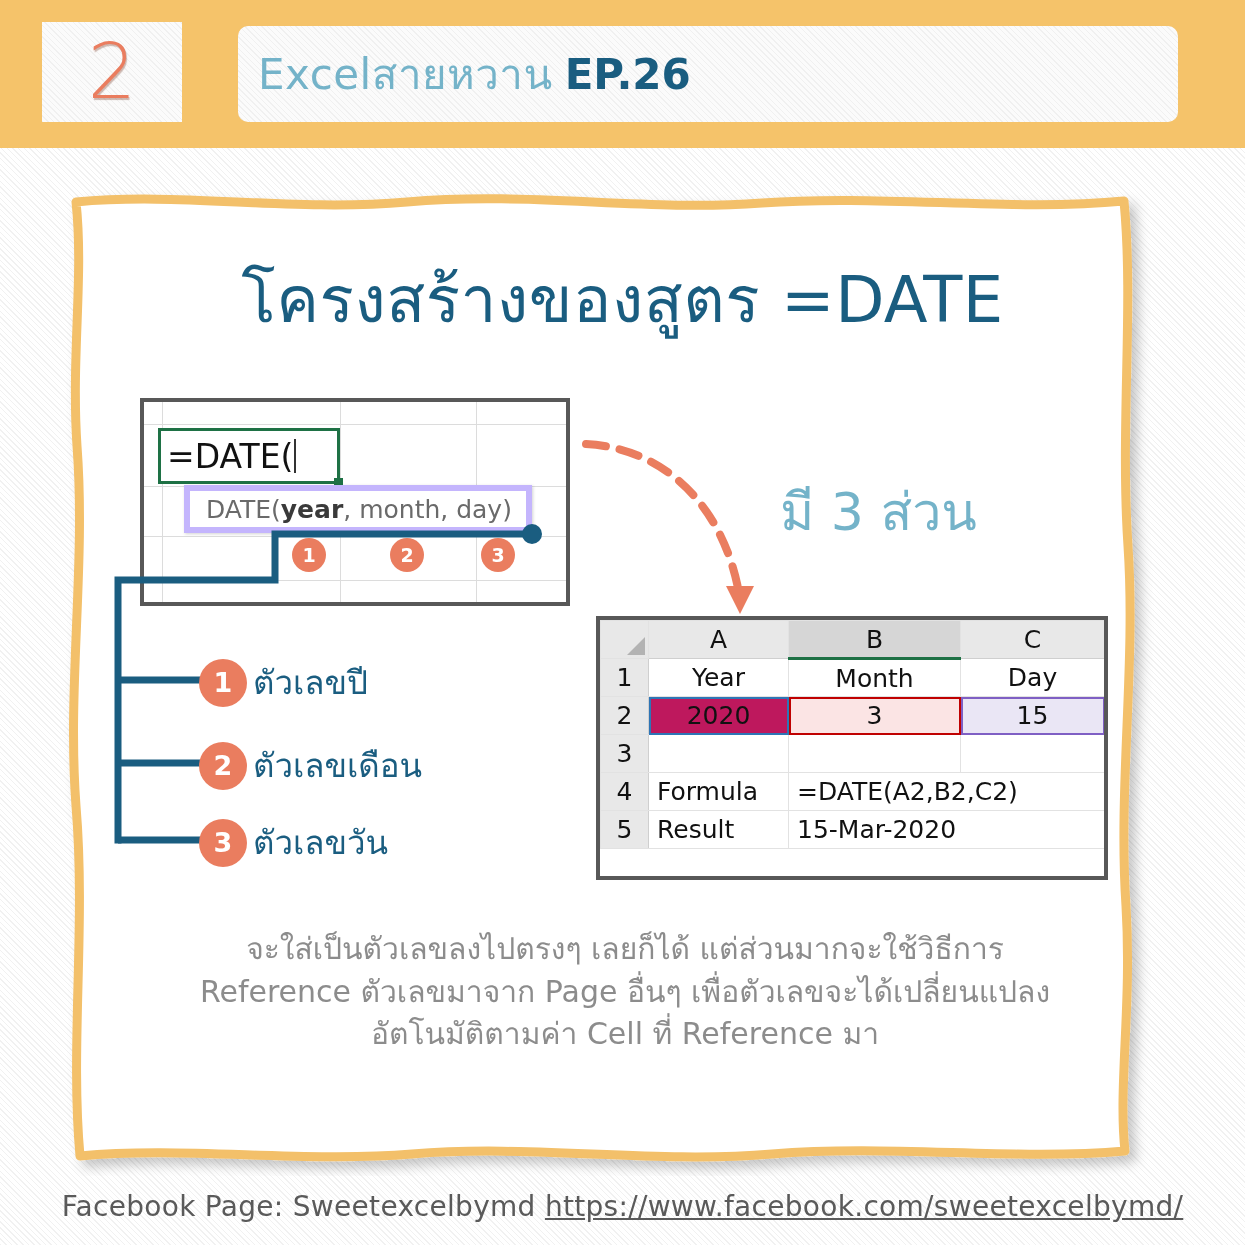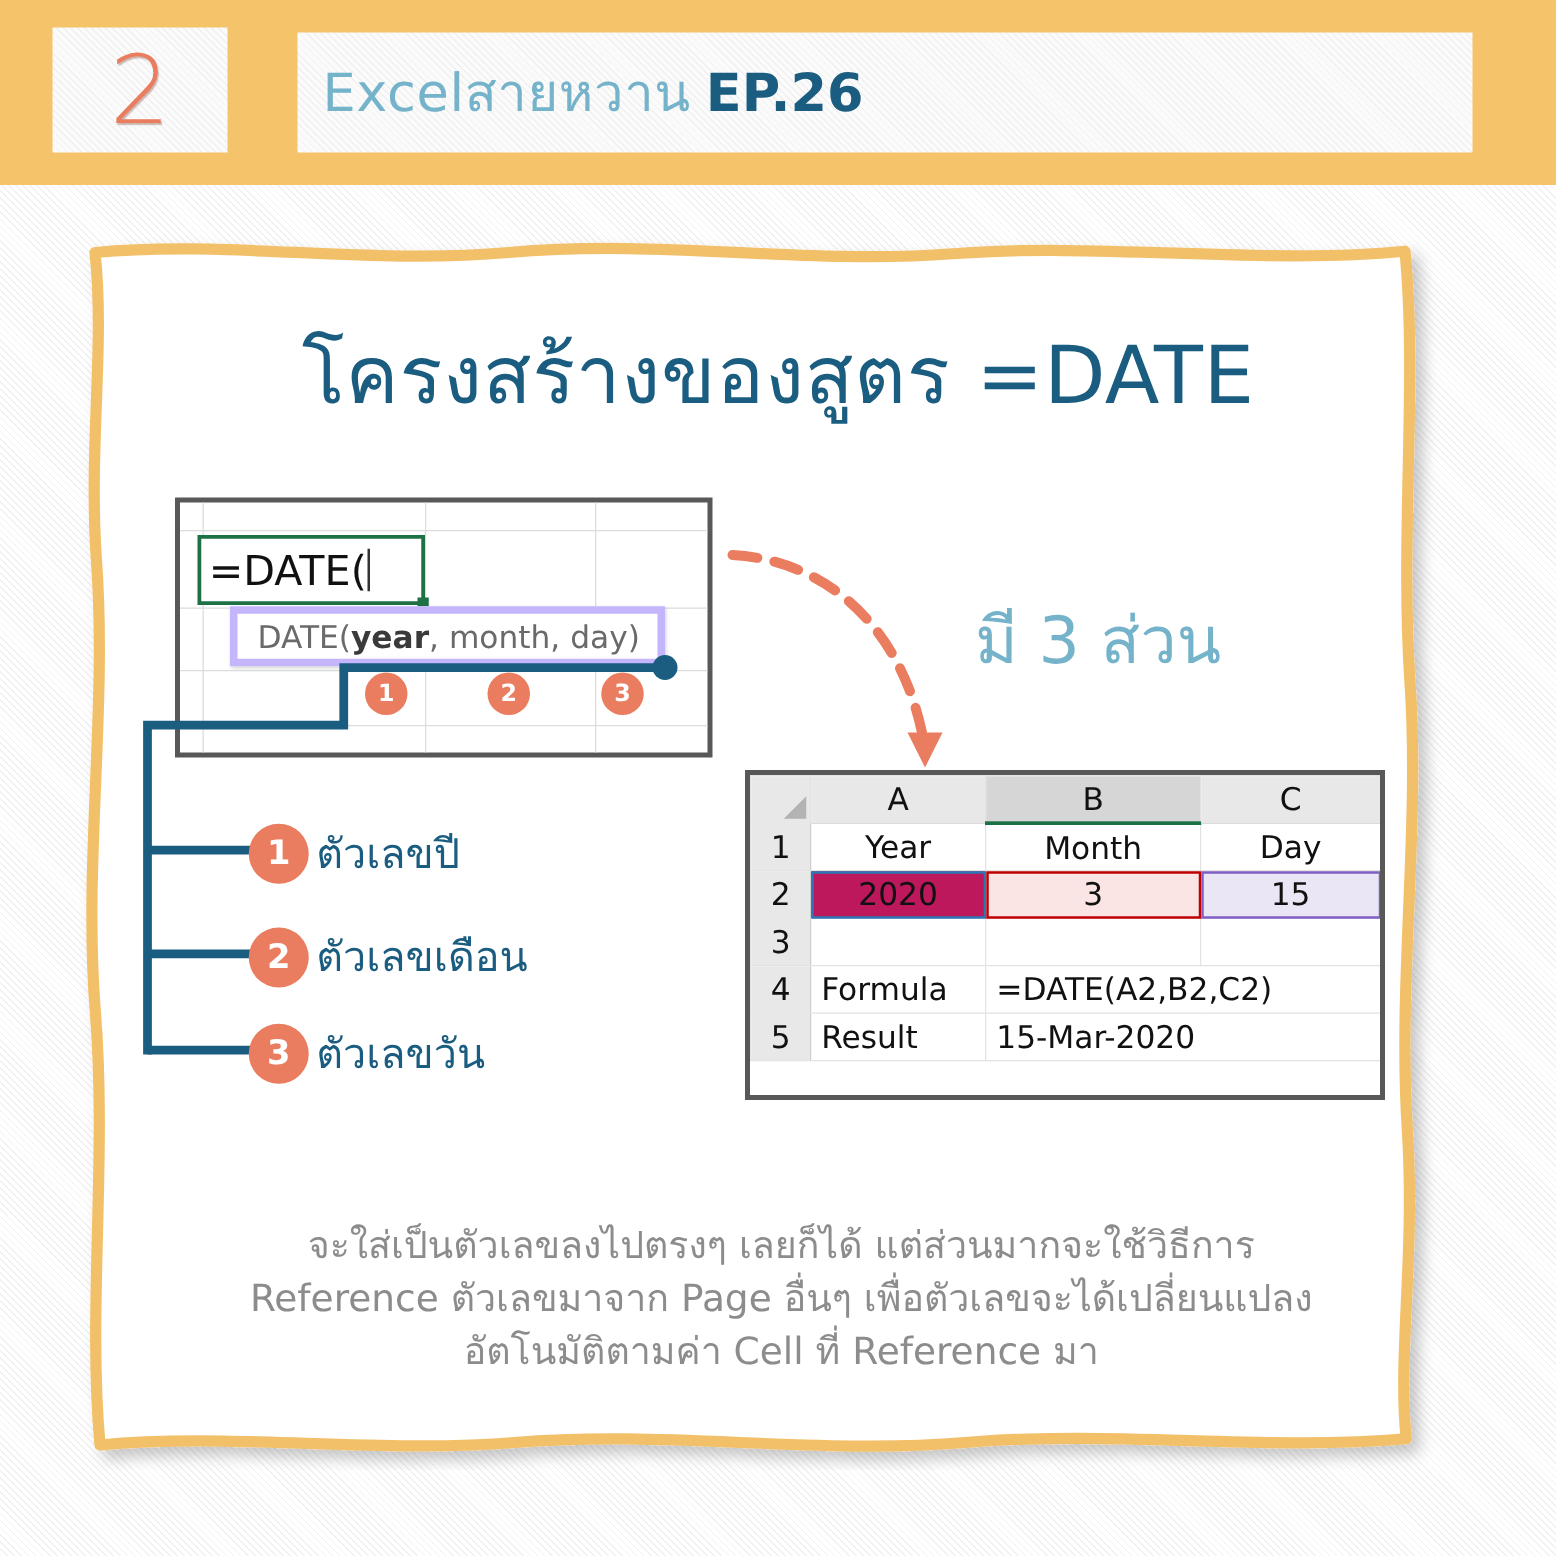--- a/index.html
+++ b/index.html
@@ -67,20 +67,21 @@
     background-image:
       repeating-linear-gradient(45deg,
         rgba(0,0,0,0.045) 0px,
         rgba(0,0,0,0.045) 1px,
         rgba(0,0,0,0) 1px,
         rgba(0,0,0,0) 4px);
     display: flex;
     align-items: center;
     padding-left: 20px;
     box-sizing: border-box;
+    border-radius: 10px;
   }
   .title-main {
     font-family: "DejaVu Sans", sans-serif;
     font-size: 42px;
     color: #74b3c9;
     letter-spacing: 0.5px;
   }
   .title-ep {
     font-family: "DejaVu Sans", sans-serif;
     font-size: 42px;
@@ -308,21 +309,21 @@
   }
   .cell-day {
     background: #eae6f5;
     outline: 2px solid #7f5fc4;
     outline-offset: -2px;
   }
 
   
   .description {
     position: absolute;
-    left: 150px; top: 976px;
+    left: 150px; top: 928px;
     width: 950px;
     text-align: center;
     font-family: "DejaVu Sans", sans-serif;
     font-size: 30px;
     line-height: 1.42;
     color: #8c8c8c;
   }
   .description div { white-space: nowrap; }
 
   
@@ -476,14 +477,18 @@
     </tbody>
       </table>
   </div>
 
   <div class="description">
     <div>จะใส่เป็นตัวเลขลงไปตรงๆ เลยก็ได้ แต่ส่วนมากจะใช้วิธีการ</div>
     <div>Reference ตัวเลขมาจาก Page อื่นๆ เพื่อตัวเลขจะได้เปลี่ยนแปลง</div>
     <div>อัตโนมัติตามค่า Cell ที่ Reference มา</div>
   </div>
 
+  <div class="footer">
+    <span>Facebook Page: Sweetexcelbymd</span>
+    <span class="url">https://www.facebook.com/sweetexcelbymd/</span>
+  </div>
 
 </div>
 
 </body></html>

